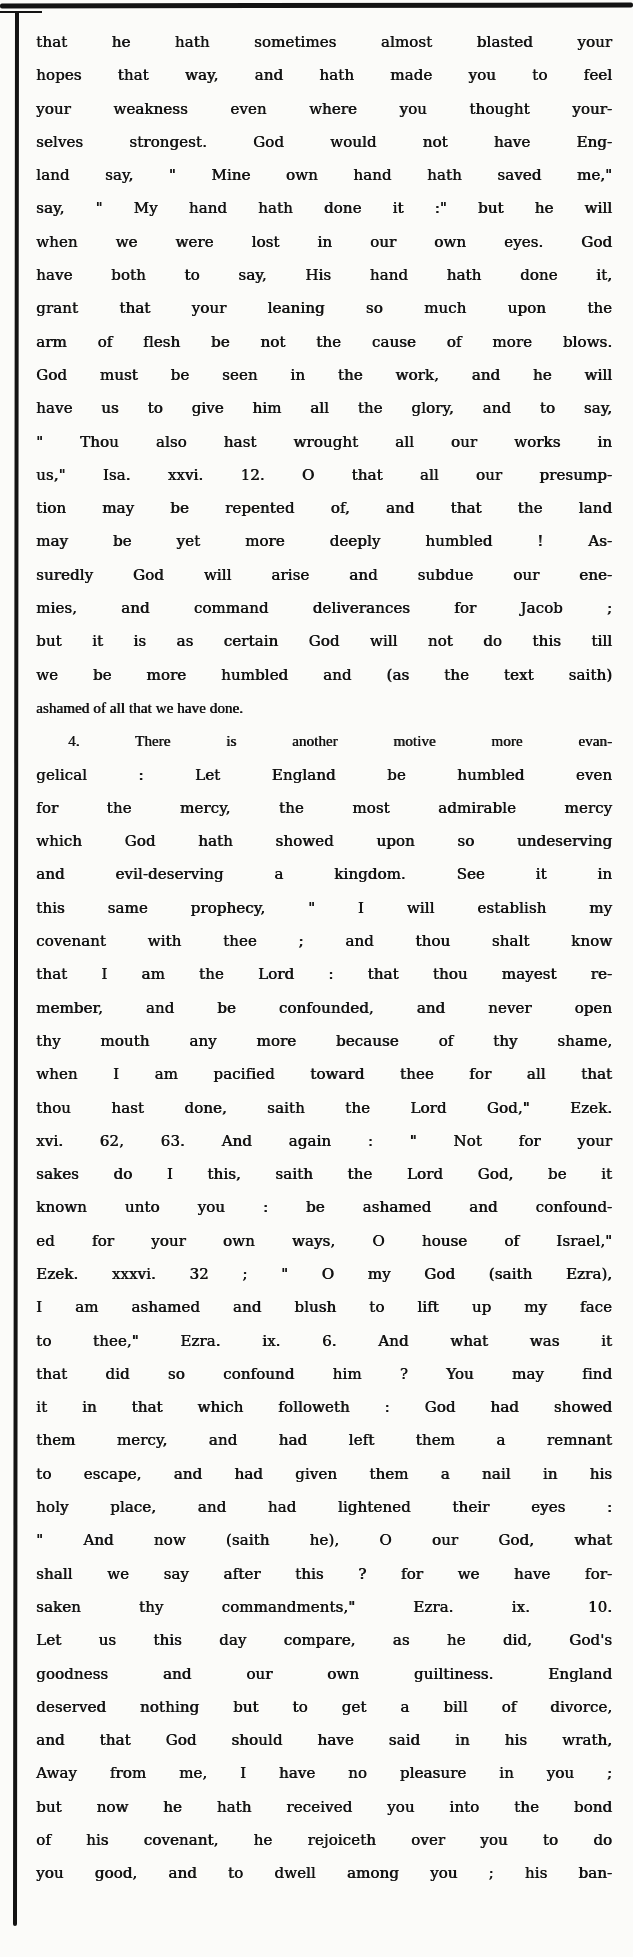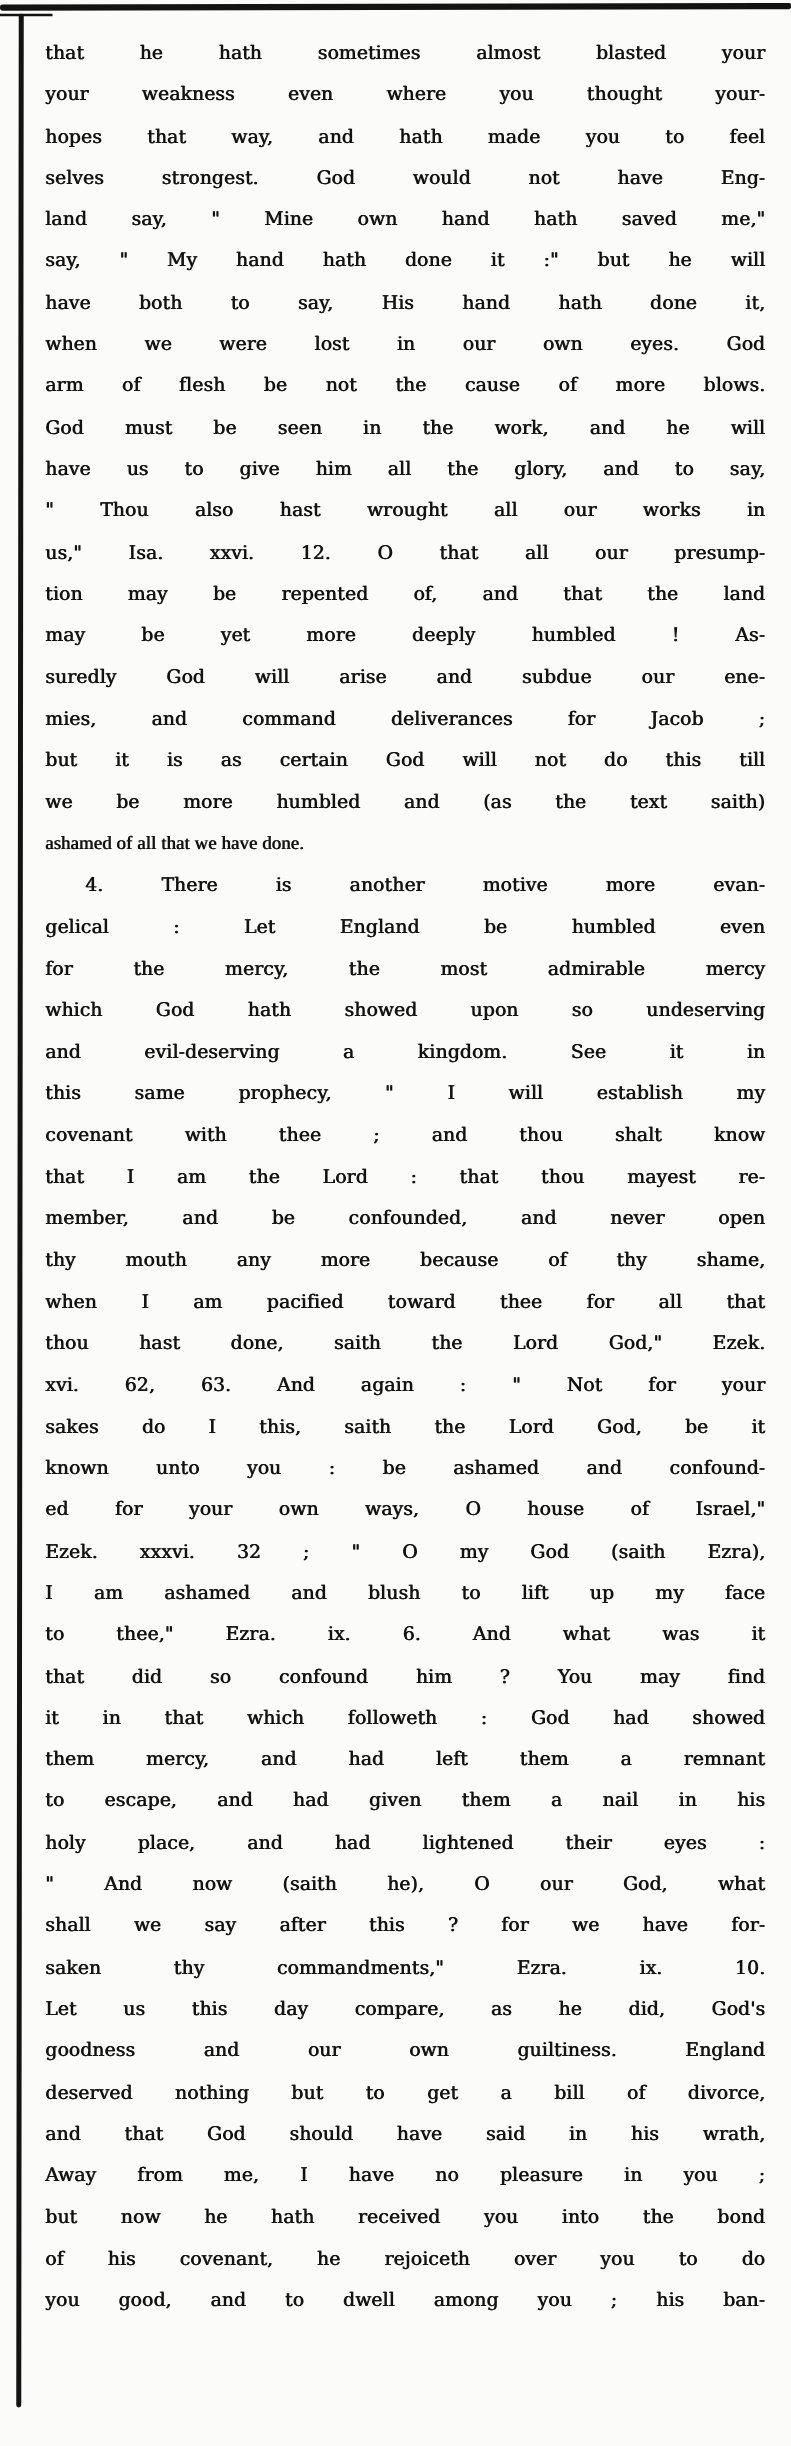--- a/index.html
+++ b/index.html
@@ -31,39 +31,40 @@
   .line {
     font-size:15px;
     line-height:33.3px;
     color:var(--ink);
     text-align:justify;
     text-align-last:justify;
     text-shadow:0.6px 0 0 currentColor; 
     letter-spacing:0.1px;
     white-space:normal;
   }
-  .line.indent { text-indent:32px; }
+  .line.indent { text-indent:32px;font-family:Liberation Serif, serif; }
   .line.no-justify { text-align-last:left;font-family:Liberation Serif, serif; }
 </style>
 </head>
 <body>
 
 <div class="scan-page">
   <div class="rule-top"></div>
   <div class="rule-top-thin"></div>
   <div class="rule-left"></div>
   <div class="text-col">
       <div class="line">that he hath sometimes almost blasted your</div>
+      <div class="line">hopes that way, and hath made you to feel</div>
       <div class="line">your weakness even where you thought your-</div>
-      <div class="line">hopes that way, and hath made you to feel</div>
       <div class="line">selves strongest.  God would not have Eng-</div>
       <div class="line">land say, " Mine own hand hath saved me,"</div>
       <div class="line">say, " My hand hath done it :" but he will</div>
+      <div class="line">when we were lost in our own eyes.  God</div>
       <div class="line">have both to say, His hand hath done it,</div>
-      <div class="line">when we were lost in our own eyes.  God</div>
+      <div class="line">grant that your leaning so much upon the</div>
       <div class="line">arm of flesh be not the cause of more blows.</div>
       <div class="line">God must be seen in the work, and he will</div>
       <div class="line">have us to give him all the glory, and to say,</div>
       <div class="line">" Thou also hast wrought all our works in</div>
       <div class="line">us," Isa. xxvi. 12.  O that all our presump-</div>
       <div class="line">tion may be repented of, and that the land</div>
       <div class="line">may be yet more deeply humbled !  As-</div>
       <div class="line">suredly God will arise and subdue our ene-</div>
       <div class="line">mies, and command deliverances for Jacob ;</div>
       <div class="line">but it is as certain God will not do this till</div>

